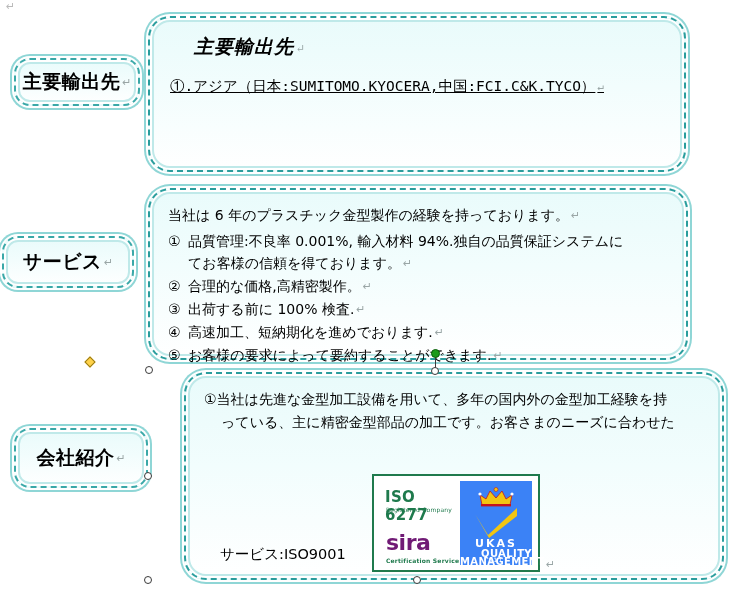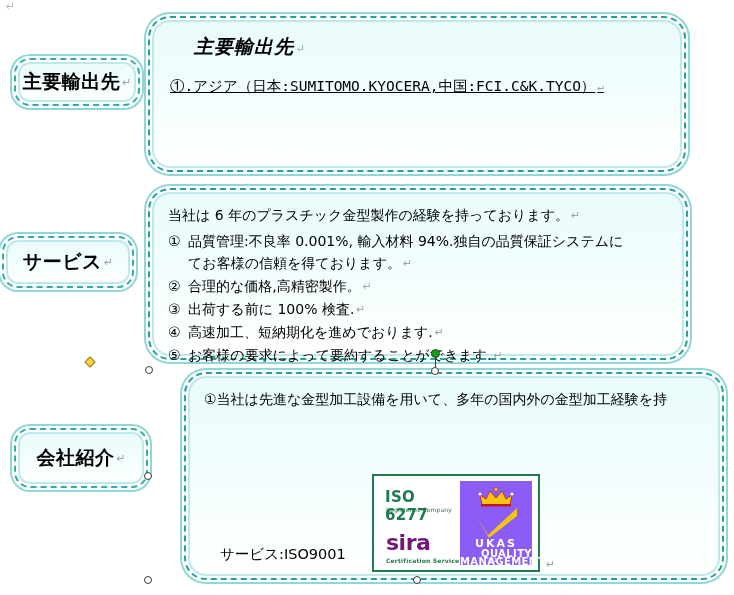--- a/index.html
+++ b/index.html
@@ -188,21 +188,21 @@
     left: 12px;
     bottom: 6px;
     font-family: "DejaVu Sans", "Liberation Sans", sans-serif;
     font-size: 6px;
     font-weight: 700;
     color: #1f7a4d;
     letter-spacing: 0.2px;
   }
   .cert-right {
     flex: 0 0 72px;
-    background: #8b5cf6;
+    background: #3b82f6;
     position: relative;
     margin: 5px 6px 5px 0;
     text-decoration: underline;
   }
   .ukas-crown { position: absolute; left: 50%; top: 6px; transform: translateX(-50%); }
   .ukas-tick  { position: absolute; left: 50%; top: 27px; transform: translateX(-50%); }
   .ukas-name {
     position: absolute; left: 0; right: 0; top: 56px;
     text-align: center;
     font-family: "DejaVu Sans", "Liberation Sans", sans-serif;
@@ -334,20 +334,21 @@
 <div class="handle-adj" style="left:86px;  top:358px;"></div>
 <div class="handle-rot-stem" style="left:435px; top:353px; height:18px;"></div>
 <div class="handle-rot" style="left:431px; top:349px;"></div>
 <div class="handle" style="left:431px; top:367px;"></div>
 <div class="handle" style="left:145px; top:366px;"></div>
 
 <div class="shape" id="panel-company">
   <div class="panel-body">
     <div class="co-para">
       <span>①当社は先進な金型加工設備を用いて、多年の国内外の金型加工経験を持</span>
+      <span class="cont">っている、主に精密金型部品の加工です。お客さまのニーズに合わせた</span>
     </div>
 
     <div class="cert-wrap">
       <div class="cert-left">
         <div class="cert-iso">ISO 6277</div>
         <div class="cert-iso-sub">Registered Company</div>
         <div class="cert-sira">sira</div>
         <div class="cert-sira-sub">Certification Service</div>
       </div>
       <div class="cert-right">

